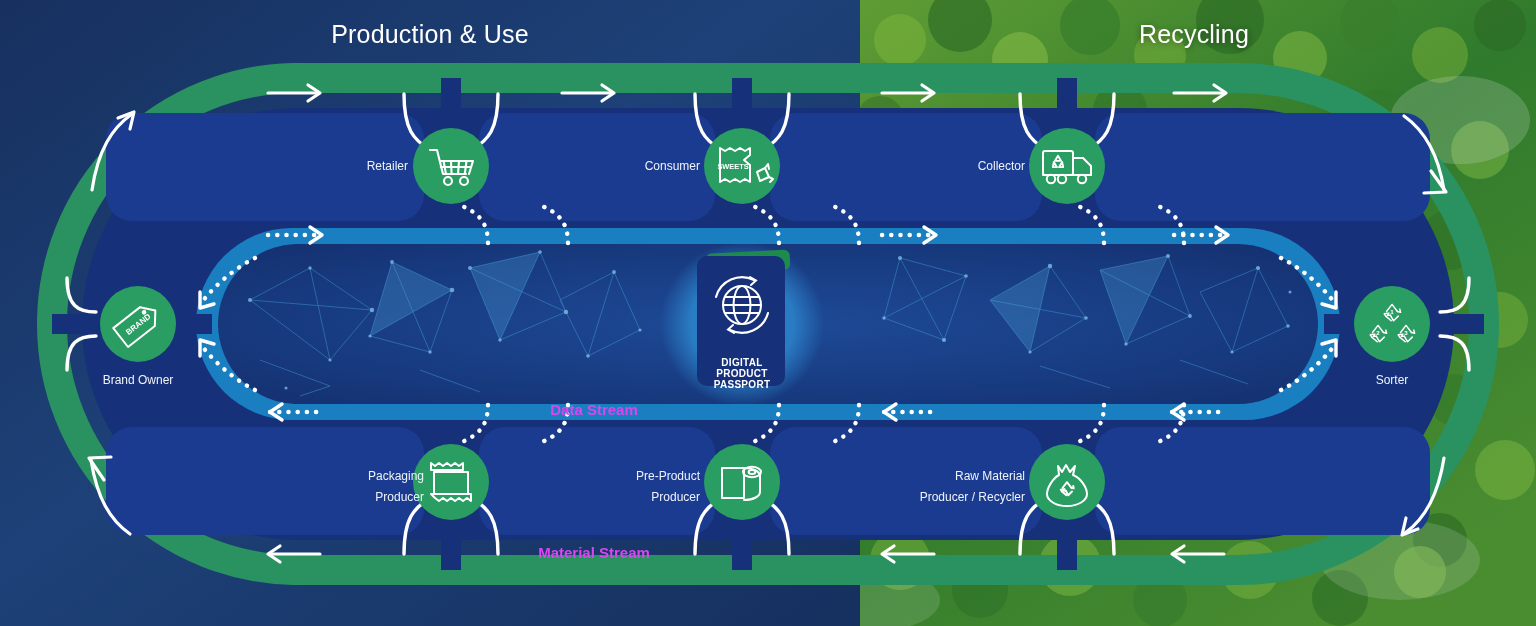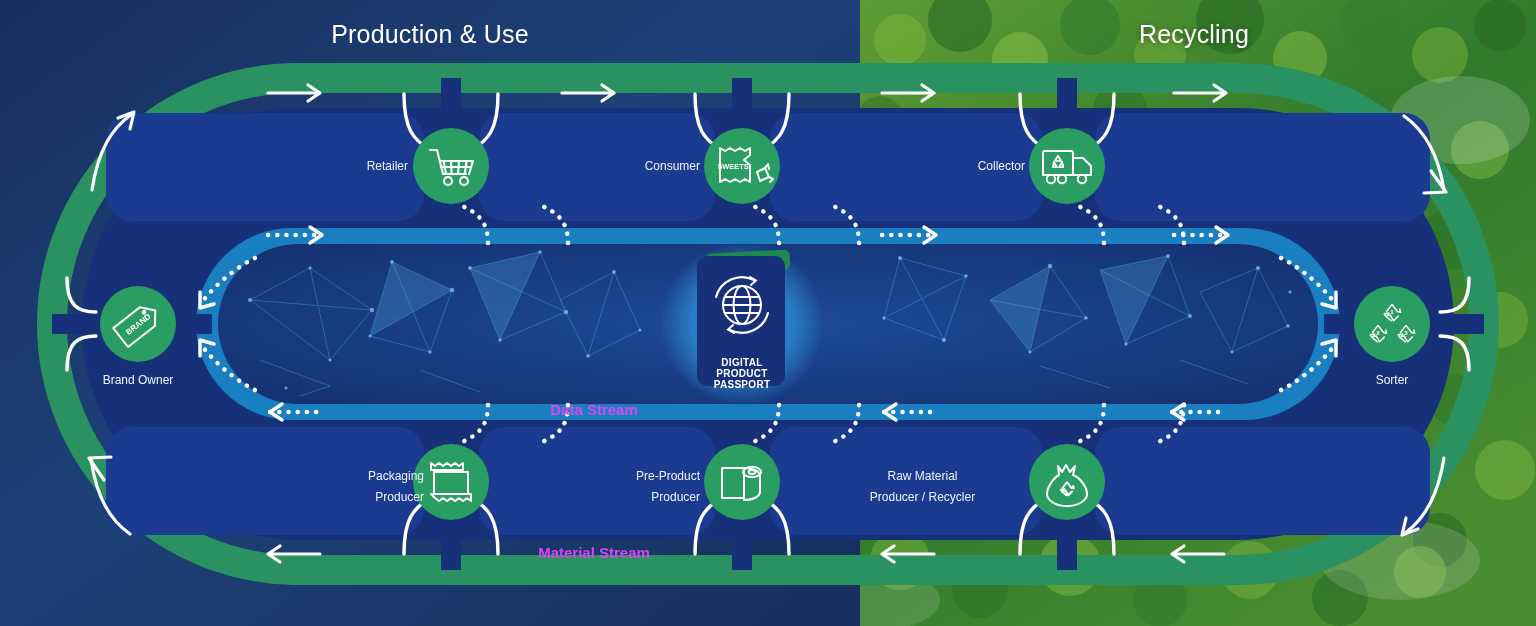--- a/index.html
+++ b/index.html
@@ -414,21 +414,21 @@
   <div class="nodelabel nl-c" style="left:48px;top:370px;width:180px;">Brand Owner</div>
 
   <div class="nodelabel nl-r" style="left:218px;top:156px;width:190px;">Retailer</div>
 
   <div class="nodelabel nl-r" style="left:510px;top:156px;width:190px;">Consumer</div>
 
   <div class="nodelabel nl-r" style="left:835px;top:156px;width:190px;">Collector</div>
 
   <div class="nodelabel nl-c" style="left:1302px;top:370px;width:180px;">Sorter</div>
 
-  <div class="nodelabel nl-r" style="left:820px;top:466px;width:205px;text-align:center;">
+  <div class="nodelabel nl-r" style="left:820px;top:466px;width:205px;">
     <div>Raw Material</div>
     <div>Producer / Recycler</div>
   </div>
 
   <div class="nodelabel nl-r" style="left:500px;top:466px;width:200px;">
     <div>Pre-Product</div>
     <div>Producer</div>
   </div>
 
   <div class="nodelabel nl-r" style="left:224px;top:466px;width:200px;">

